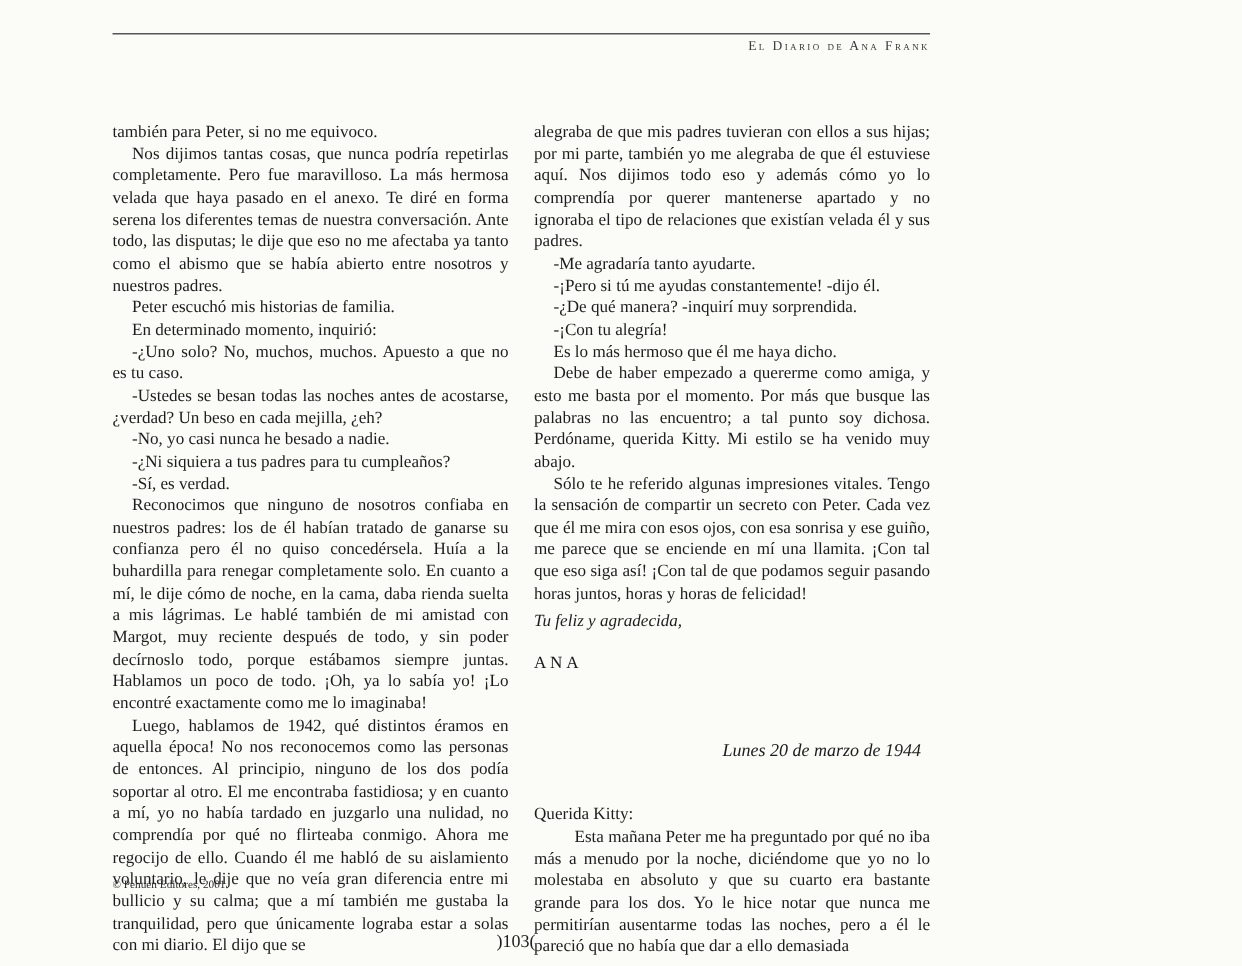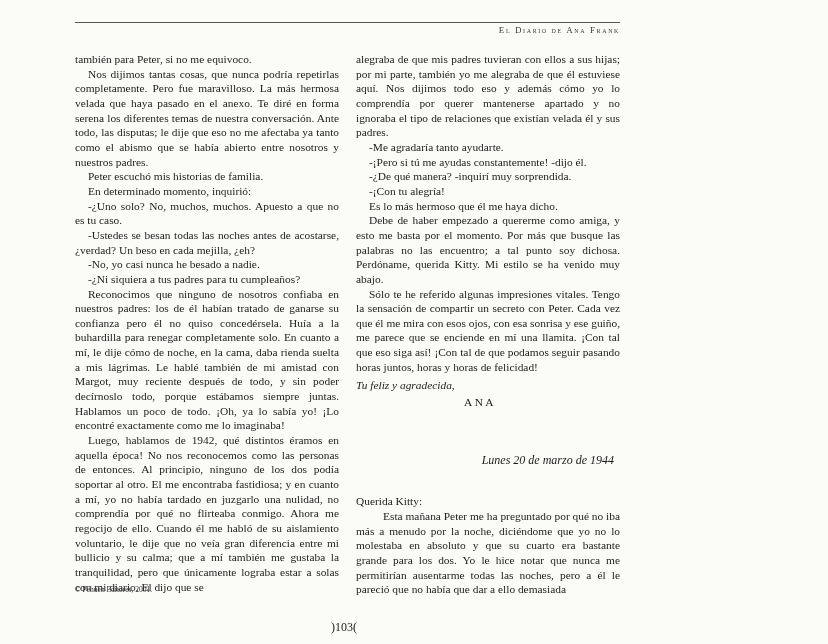--- a/index.html
+++ b/index.html
@@ -47,34 +47,34 @@
     flex: 1 1 0;
     font-size: 11.4px;
     line-height: 14.65px;
     text-align: justify;
     hyphens: auto;
   }
   .para {
     margin: 0;
     text-indent: 13px;
   }
-  .para.flush { text-indent: 0; }
+  .para.flush { text-indent: 0; margin-top: 29px; }
   .para.bigindent { text-indent: 27px; }
   .para.signoff {
     padding-right: 22px;
     text-indent: 0;
     margin-top: 4px;
     font-style: italic;
   }
   .para.signature {
-    text-align: center;
+    text-align: left;
     padding-right: 16px;
     text-indent: 0;
     letter-spacing: 2.5px;
-    margin-top: 2px;
+    margin-top: 13px;
   }
   .para.date {
     font-style: italic;
     text-align: right;
     padding-right: 6px;
     text-indent: 0;
     font-size: 12px;
     margin-top: 43px;
     margin-bottom: 27px;
   }
@@ -109,20 +109,21 @@
     <div class="col">
 
     <p class="para flush">también para Peter, si no me equivoco.</p>
         <p class="para">Nos dijimos tantas cosas, que nunca podría repetirlas completamente. Pero fue maravilloso. La más hermosa velada que haya pasado en el anexo. Te diré en forma serena los diferentes temas de nuestra conversación. Ante todo, las disputas; le dije que eso no me afectaba ya tanto como el abismo que se había abierto entre nosotros y nuestros padres.</p>
         <p class="para">Peter escuchó mis historias de familia.</p>
         <p class="para">En determinado momento, inquirió:</p>
         <p class="para">-¿Uno solo? No, muchos, muchos. Apuesto a que no es tu caso.</p>
         <p class="para">-Ustedes se besan todas las noches antes de acostarse, ¿verdad? Un beso en cada mejilla, ¿eh?</p>
         <p class="para">-No, yo casi nunca he besado a nadie.</p>
         <p class="para">-¿Ni siquiera a tus padres para tu cumpleaños?</p>
+        <p class="para">-Sí, es verdad.</p>
         <p class="para">Reconocimos que ninguno de nosotros confiaba en nuestros padres: los de él habían tratado de ganarse su confianza pero él no quiso concedérsela. Huía a la buhardilla para renegar completamente solo. En cuanto a mí, le dije cómo de noche, en la cama, daba rienda suelta a mis lágrimas. Le hablé también de mi amistad con Margot, muy reciente después de todo, y sin poder decírnoslo todo, porque estábamos siempre juntas. Hablamos un poco de todo. ¡Oh, ya lo sabía yo! ¡Lo encontré exactamente como me lo imaginaba!</p>
         <p class="para">Luego, hablamos de 1942, qué distintos éramos en aquella época! No nos reconocemos como las personas de entonces. Al principio, ninguno de los dos podía soportar al otro. El me encontraba fastidiosa; y en cuanto a mí, yo no había tardado en juzgarlo una nulidad, no comprendía por qué no flirteaba conmigo. Ahora me regocijo de ello. Cuando él me habló de su aislamiento voluntario, le dije que no veía gran diferencia entre mi bullicio y su calma; que a mí también me gustaba la tranquilidad, pero que únicamente lograba estar a solas con mi diario. El dijo que se</p>
       </div>
     <div class="col">
 
     <p class="para flush">alegraba de que mis padres tuvieran con ellos a sus hijas; por mi parte, también yo me alegraba de que él estuviese aquí. Nos dijimos todo eso y además cómo yo lo comprendía por querer mantenerse apartado y no ignoraba el tipo de relaciones que existían velada él y sus padres.</p>
         <p class="para">-Me agradaría tanto ayudarte.</p>
         <p class="para">-¡Pero si tú me ayudas constantemente! -dijo él.</p>
         <p class="para">-¿De qué manera? -inquirí muy sorprendida.</p>
         <p class="para">-¡Con tu alegría!</p>

